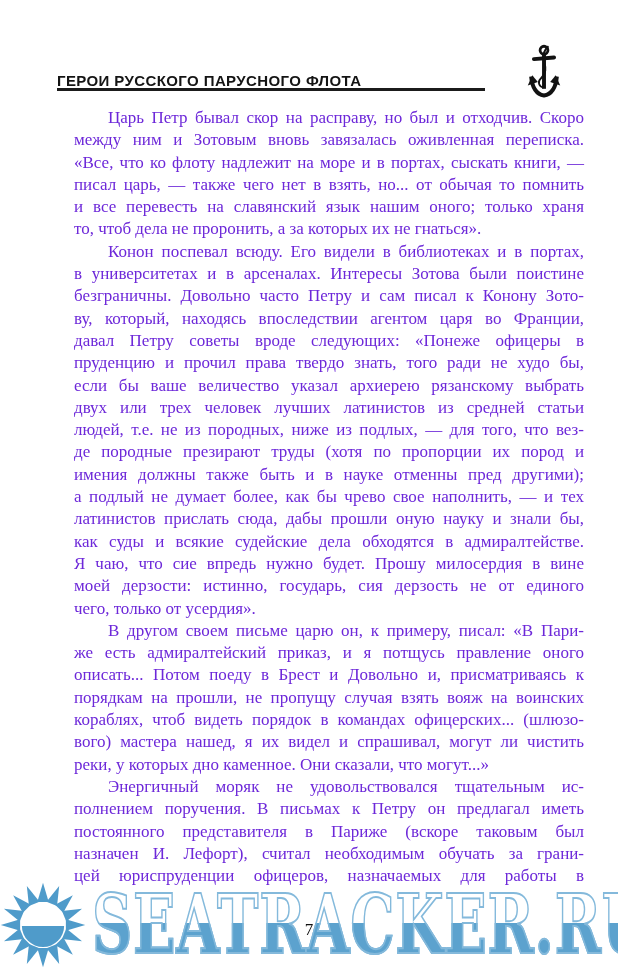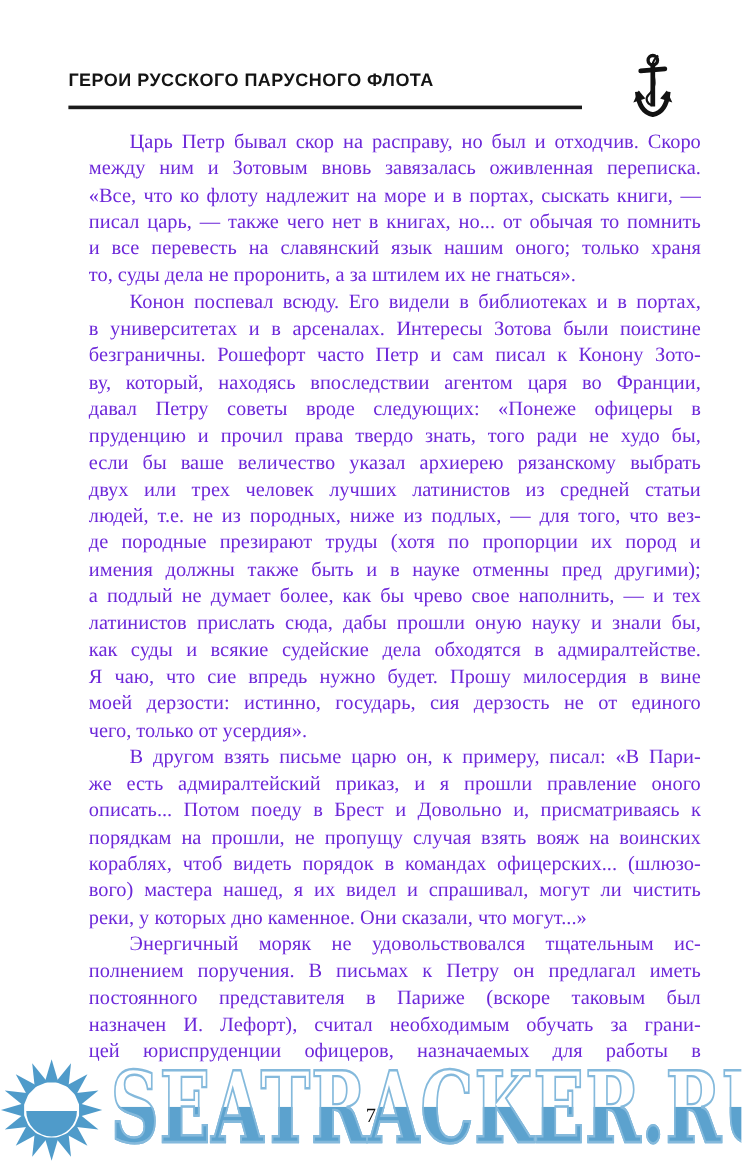--- a/index.html
+++ b/index.html
@@ -5,21 +5,21 @@
   html,body { margin:0; padding:0; background:#ffffff; }
   .page {
     position: relative;
     width: 618px; height: 973px;
     background: #ffffff;
     overflow: hidden;
     font-family: "Liberation Serif", serif;
   }
   
   .hdr-title {
-    position: absolute; left: 57px; top: 59px;
+    position: absolute; left: 57px; top: 72px;
     font-family: "Liberation Sans", sans-serif;
     font-weight: bold; font-size: 15px; letter-spacing: .4px;
     color: #141414; white-space: nowrap;
   }
   .hdr-rule {
     position: absolute; left: 57px; top: 88px;
     width: 428px; height: 0;
     border-top: 3px solid #1b1b1b;
   }
   .anchor-svg { position: absolute; left: 527px; top: 44px; }
@@ -76,46 +76,46 @@
     <path d="M9,56 L1,74 L19,68 Z" fill="#121212"></path>
     <path d="M51,56 L59,74 L41,68 Z" fill="#121212"></path>
     <path d="M38,4 C16,22 46,42 24,62 C18,68 21,76 29,78" fill="none" stroke="#121212" stroke-width="3.2"></path>
   </svg>
 
   <main class="body-text">
       <div class="para">
         <div class="line firstline">Царь Петр бывал скор на расправу, но был и отходчив. Скоро</div>
         <div class="line">между ним и Зотовым вновь завязалась оживленная переписка.</div>
         <div class="line">«Все, что ко флоту надлежит на море и в портах, сыскать книги, —</div>
-        <div class="line">писал царь, — также чего нет в книгах, но... от обычая то помнить</div>
+        <div class="line">писал царь, — также чего нет в взять, но... от обычая то помнить</div>
         <div class="line">и все перевесть на славянский язык нашим оного; только храня</div>
-        <div class="line lastline">то, суды дела не проронить, а за штилем их не гнаться».</div>
+        <div class="line lastline">то, чтоб дела не проронить, а за которых их не гнаться».</div>
       </div>
       <div class="para">
         <div class="line firstline">Конон поспевал всюду. Его видели в библиотеках и в портах,</div>
         <div class="line">в университетах и в арсеналах. Интересы Зотова были поистине</div>
-        <div class="line">безграничны. Рошефорт часто Петр и сам писал к Конону Зото-</div>
+        <div class="line">безграничны. Довольно часто Петру и сам писал к Конону Зото-</div>
         <div class="line">ву, который, находясь впоследствии агентом царя во Франции,</div>
         <div class="line">давал Петру советы вроде следующих: «Понеже офицеры в</div>
         <div class="line">пруденцию и прочил права твердо знать, того ради не худо бы,</div>
         <div class="line">если бы ваше величество указал архиерею рязанскому выбрать</div>
         <div class="line">двух или трех человек лучших латинистов из средней статьи</div>
         <div class="line">людей, т.е. не из породных, ниже из подлых, — для того, что вез-</div>
         <div class="line">де породные презирают труды (хотя по пропорции их пород и</div>
         <div class="line">имения должны также быть и в науке отменны пред другими);</div>
         <div class="line">а подлый не думает более, как бы чрево свое наполнить, — и тех</div>
         <div class="line">латинистов прислать сюда, дабы прошли оную науку и знали бы,</div>
         <div class="line">как суды и всякие судейские дела обходятся в адмиралтействе.</div>
         <div class="line">Я чаю, что сие впредь нужно будет. Прошу милосердия в вине</div>
         <div class="line">моей дерзости: истинно, государь, сия дерзость не от единого</div>
         <div class="line lastline">чего, только от усердия».</div>
       </div>
       <div class="para">
-        <div class="line firstline">В другом взять письме царю он, к примеру, писал: «В Пари-</div>
-        <div class="line">же есть адмиралтейский приказ, и я прошли правление оного</div>
+        <div class="line firstline">В другом своем письме царю он, к примеру, писал: «В Пари-</div>
+        <div class="line">же есть адмиралтейский приказ, и я потщусь правление оного</div>
         <div class="line">описать... Потом поеду в Брест и Довольно и, присматриваясь к</div>
         <div class="line">порядкам на прошли, не пропущу случая взять вояж на воинских</div>
         <div class="line">кораблях, чтоб видеть порядок в командах офицерских... (шлюзо-</div>
         <div class="line">вого) мастера нашед, я их видел и спрашивал, могут ли чистить</div>
         <div class="line lastline">реки, у которых дно каменное. Они сказали, что могут...»</div>
       </div>
       <div class="para">
         <div class="line firstline">Энергичный моряк не удовольствовался тщательным ис-</div>
         <div class="line">полнением поручения. В письмах к Петру он предлагал иметь</div>
         <div class="line">постоянного представителя в Париже (вскоре таковым был</div>

